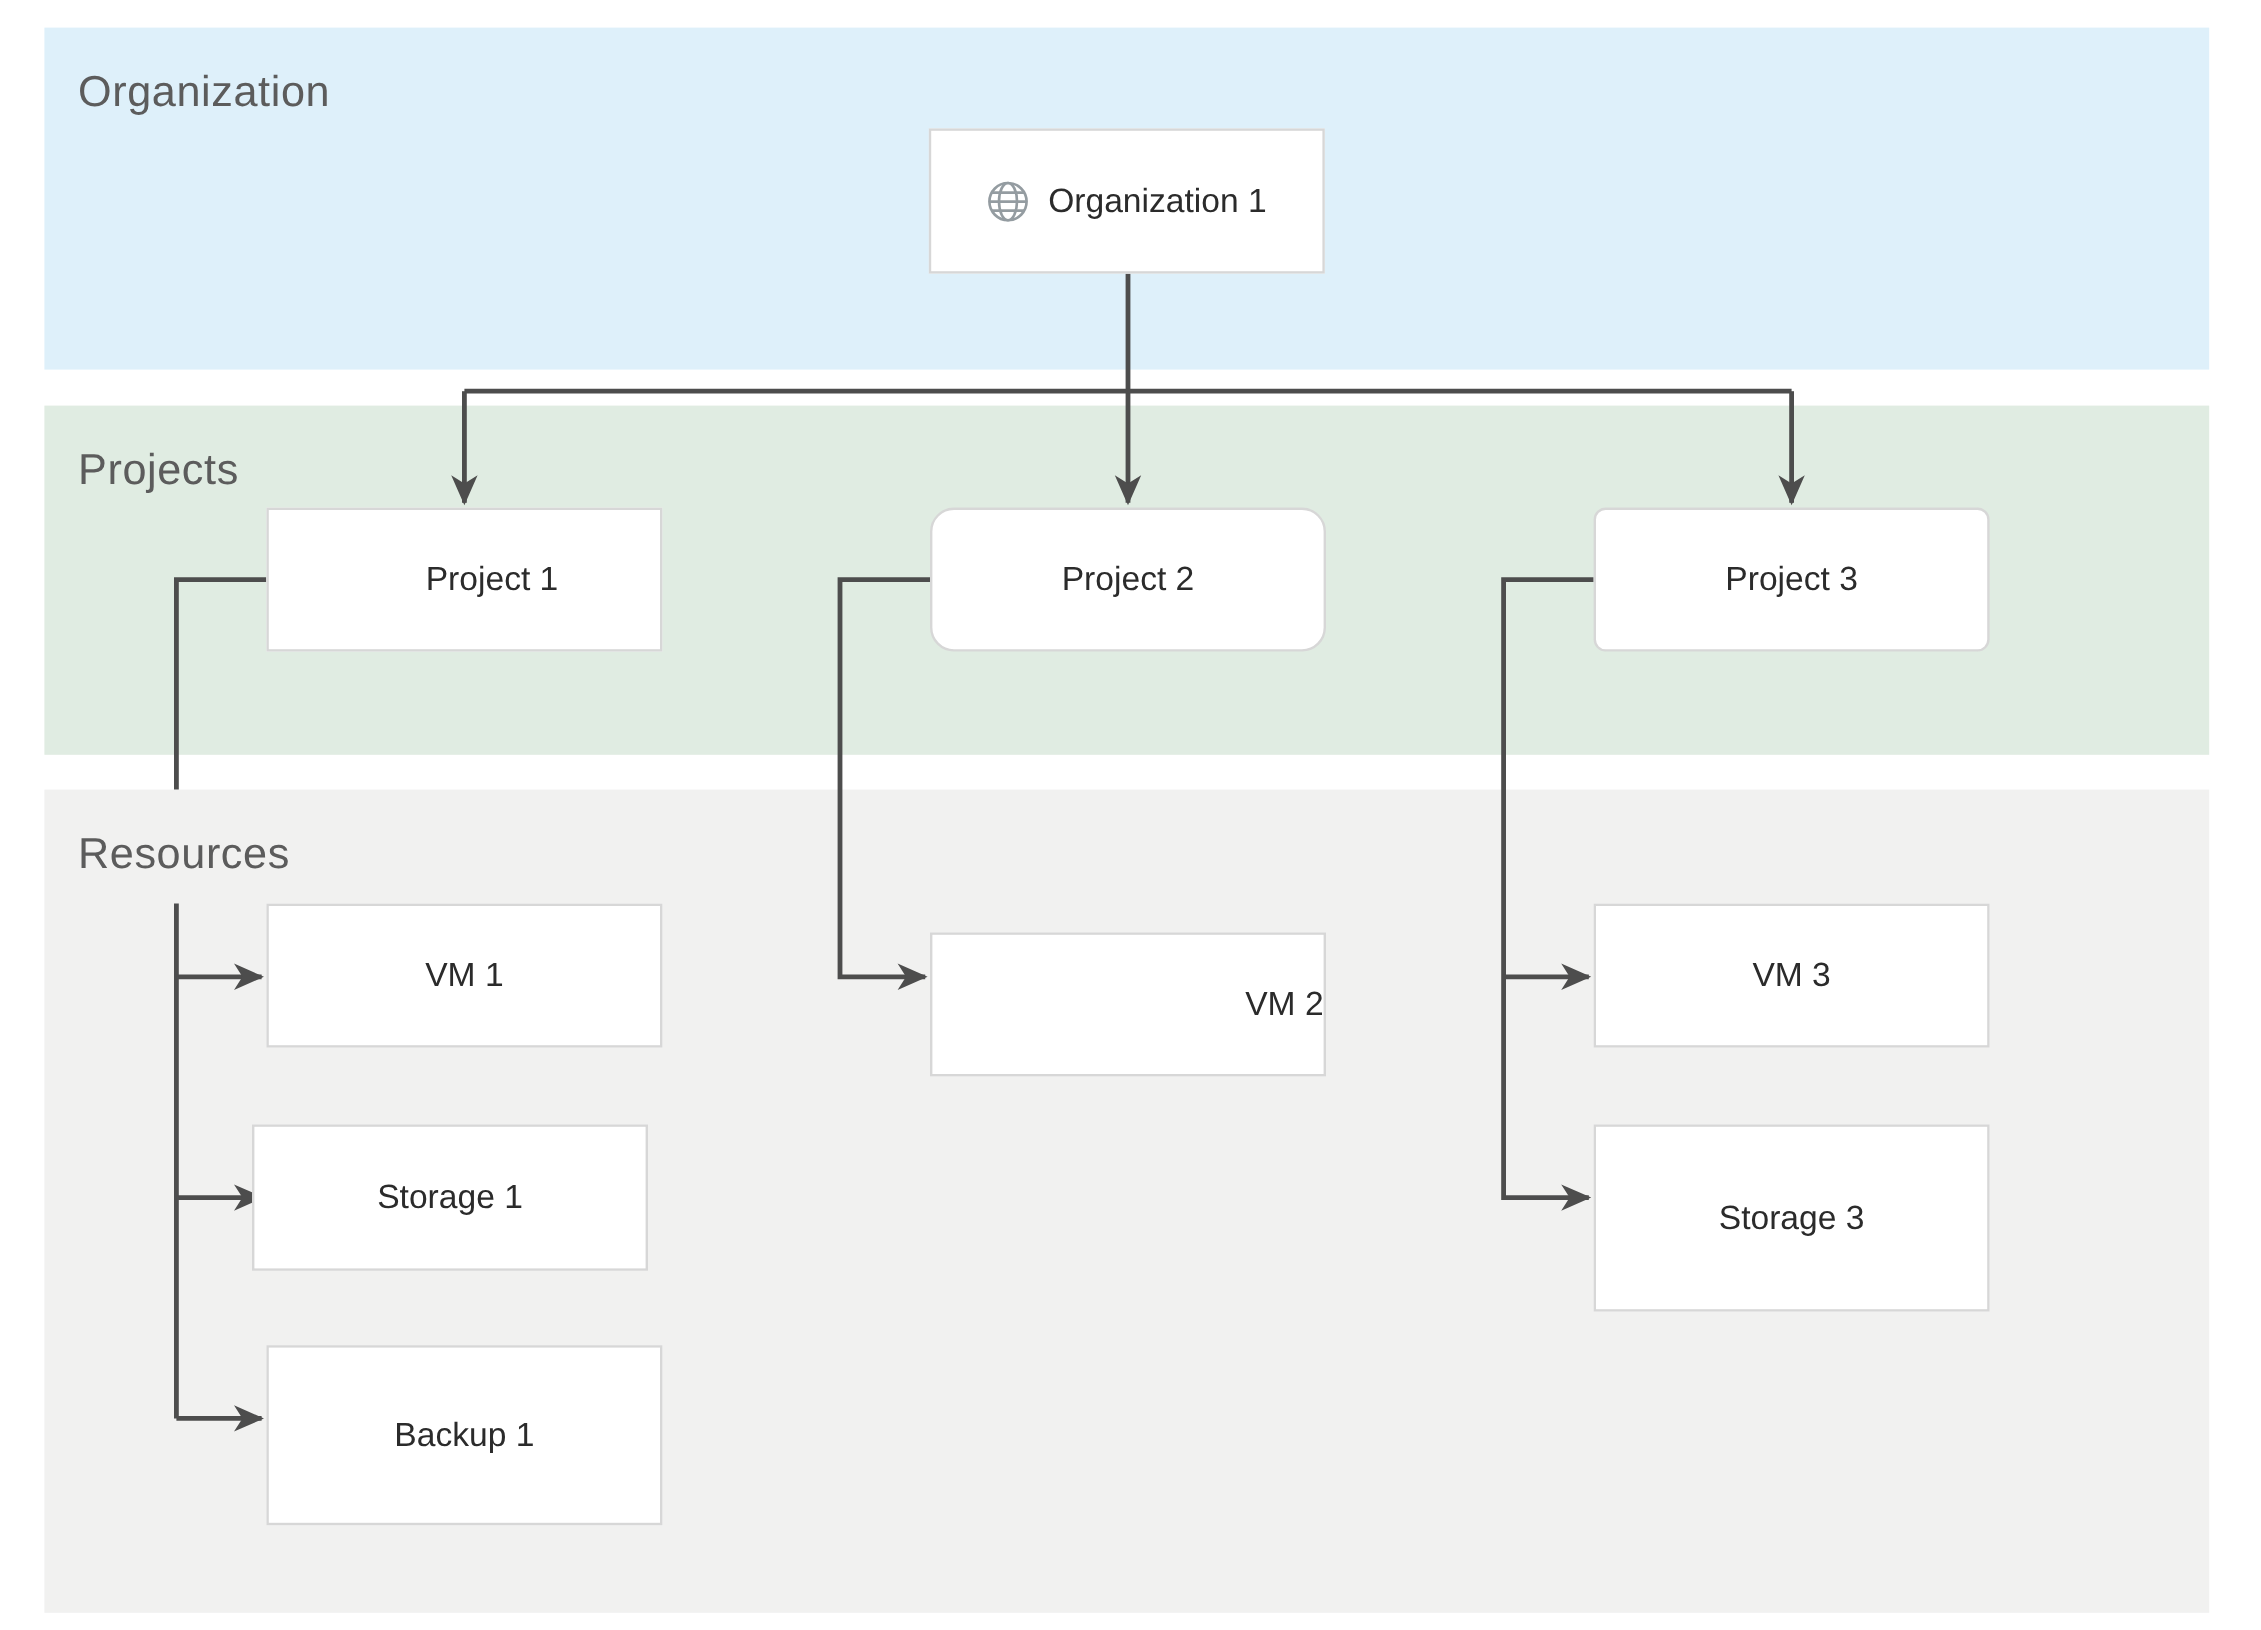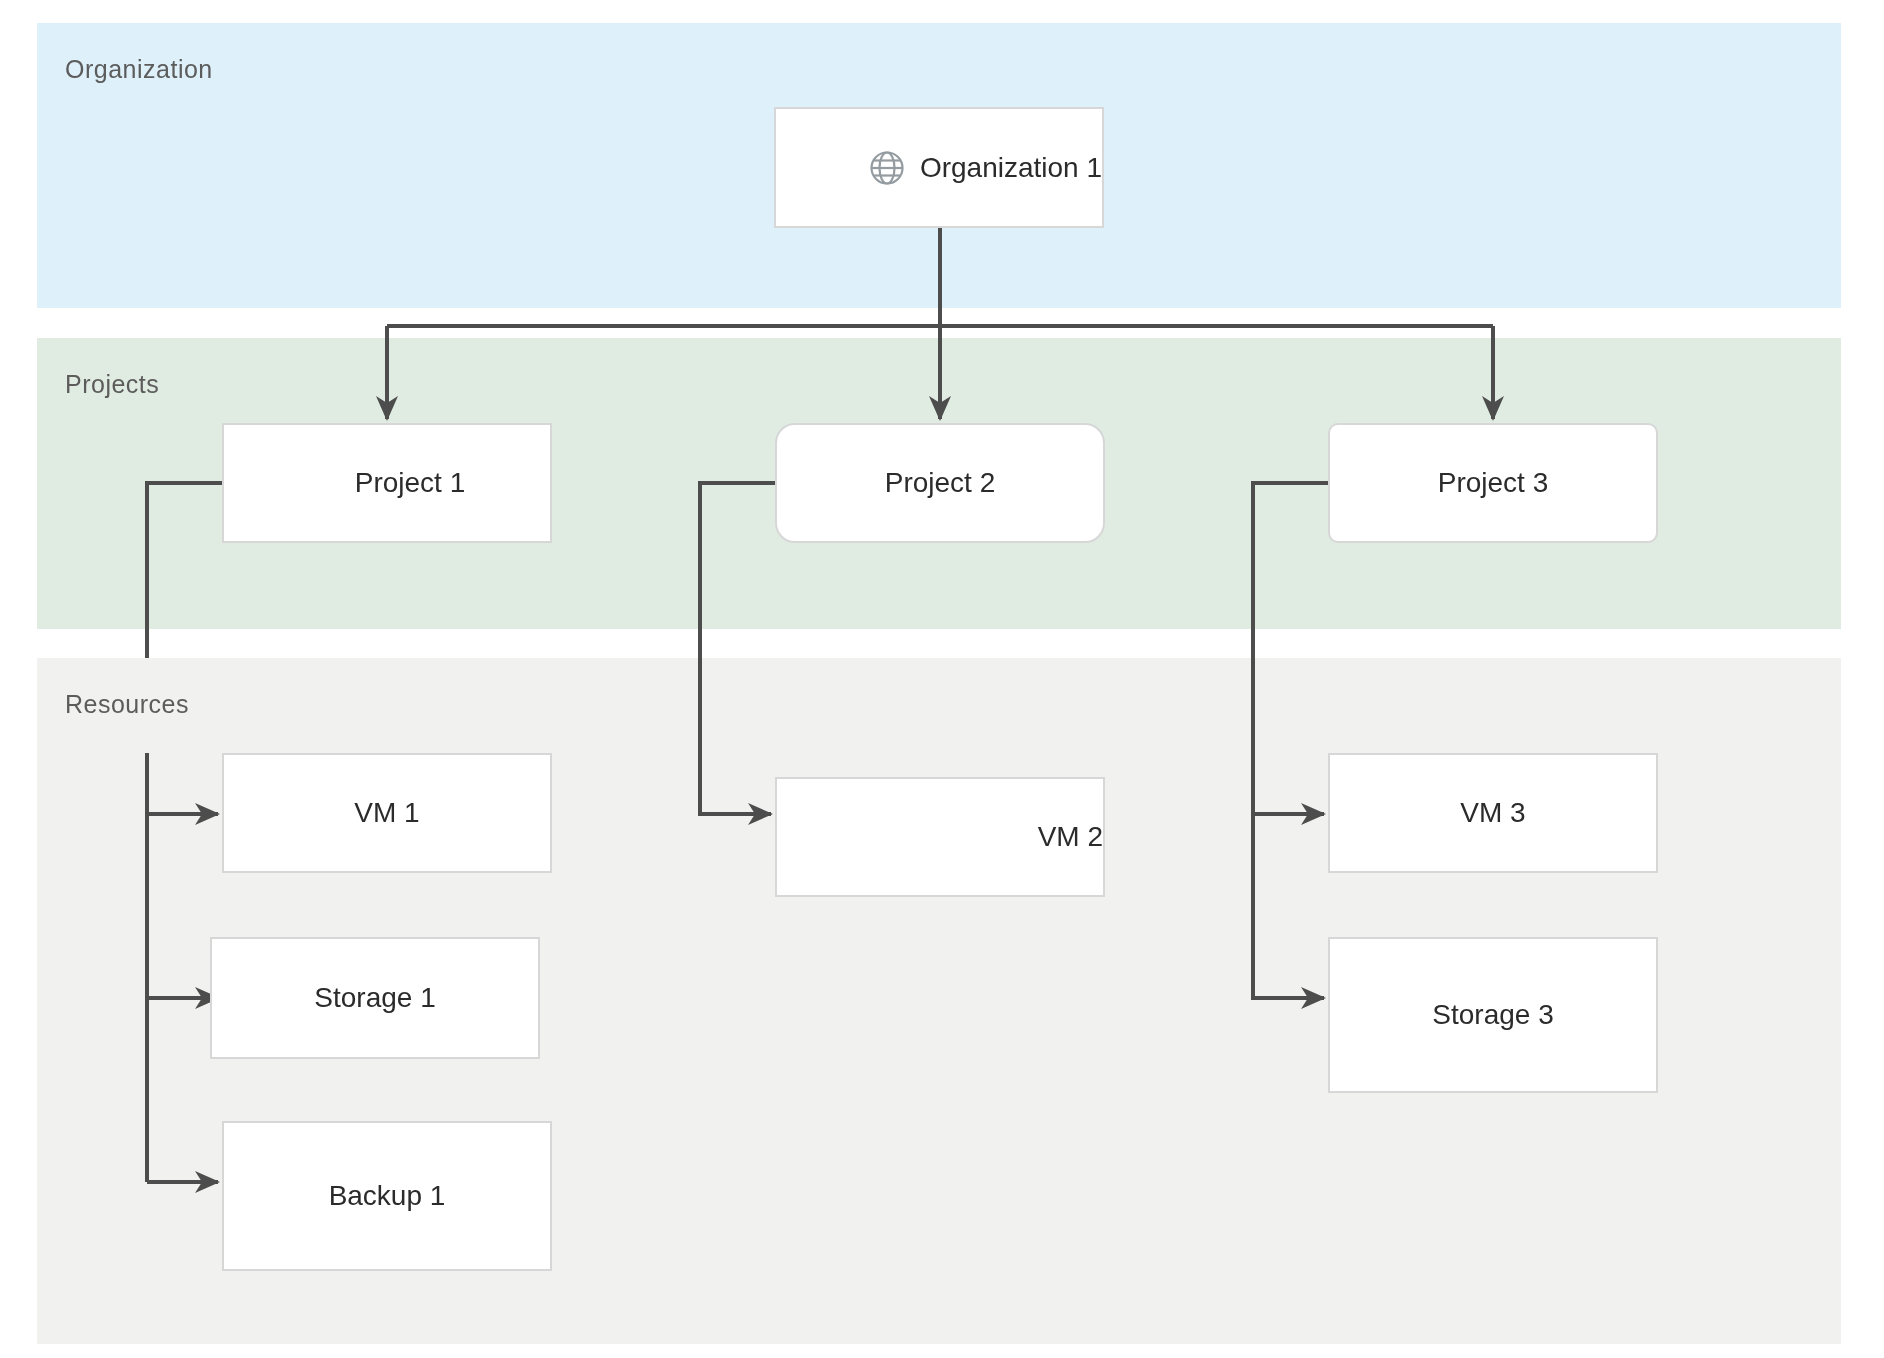--- a/index.html
+++ b/index.html
@@ -20,21 +20,21 @@
     left: 37px;
     width: 1804px;
   }
   .band-organization { top: 23px;  height: 285px; background: #def0fa; }
   .band-projects     { top: 338px; height: 291px; background: #e0ece2; }
   .band-resources    { top: 658px; height: 686px; background: #f1f1f0; }
   .band-label {
     position: absolute;
     left: 28px;
     top: 32px;
-    font-size: 25px;
+    font-size: 36px;
     color: #5c5c5c;
     letter-spacing: 0.5px;
     white-space: nowrap;
   }
   svg.connectors {
     position: absolute;
     left: 0;
     top: 0;
     width: 1884px;
     height: 1358px;
@@ -48,21 +48,21 @@
     border: 2px solid #d7d7d7;
     box-sizing: border-box;
     display: flex;
     align-items: center;
     justify-content: center;
     gap: 15px;
     font-size: 28px;
     color: #2b2b2b;
     white-space: nowrap;
   }
-  .node-org1     { left: 774px;  top: 107px; height: 121px; justify-content: flex-end; }
+  .node-org1     { left: 774px;  top: 107px; height: 121px; }
   .node-project1 { left: 222px;  top: 423px; padding-left: 46px; }
   .node-project2 { left: 775px;  top: 423px; border-radius: 20px; }
   .node-project3 { left: 1328px; top: 423px; border-radius: 10px; }
   .node-vm1      { left: 222px;  top: 753px; justify-content: center; }
   .node-vm2      { left: 775px;  top: 777px; justify-content: flex-end; }
   .node-vm3      { left: 1328px; top: 753px; }
   .node-storage1 { left: 210px;  top: 937px; height: 122px; }
   .node-storage3 { left: 1328px; top: 937px; height: 156px; }
   .node-backup1  { left: 222px;  top: 1121px; height: 150px; }
   .globe {

